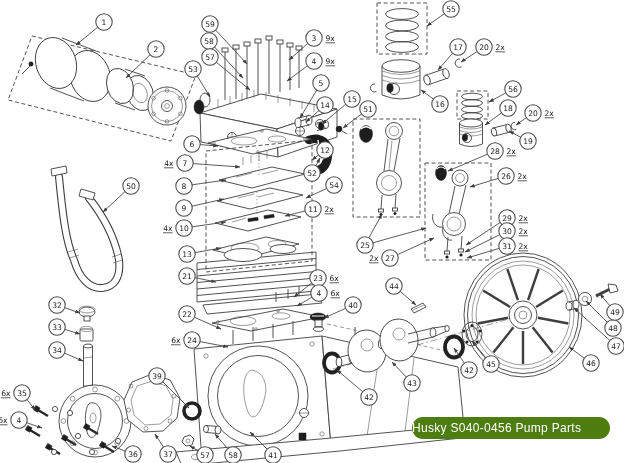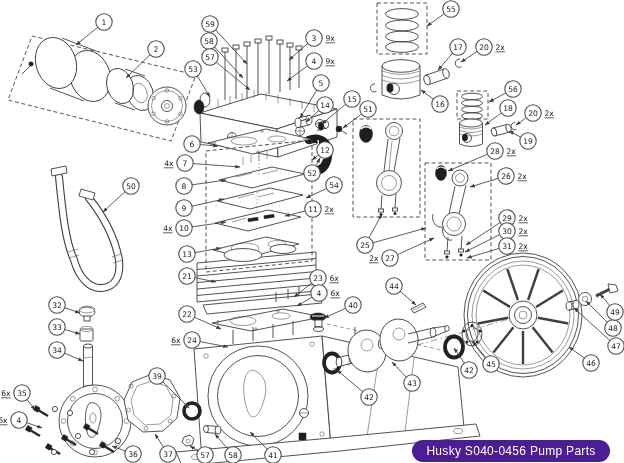--- a/index.html
+++ b/index.html
@@ -12,22 +12,22 @@
   .dk{fill:#1e1e1e;stroke:#1e1e1e;stroke-width:.5;}
   .dash{stroke-dasharray:4 2.6;}
   .dot{stroke-dasharray:1.3 2.2;}
   .seal{stroke:#222;stroke-width:3.8;fill:none;}
   .bubble{fill:#ffffff;stroke:#4a4a4a;stroke-width:1.05;}
   .bubble-num{font:7.6px "DejaVu Sans",sans-serif;text-anchor:middle;fill:#1b1b1b;}
   .qty{font:7.6px "DejaVu Sans",sans-serif;fill:#1b1b1b;}
   .qty.left{text-anchor:end;} .qty.right{text-anchor:start;}
   .leader{stroke:#3f3f3f;stroke-width:.85;fill:none;}
   .banner{position:absolute;left:412px;top:417px;width:198px;height:22px;border-radius:11px;
-          background:#4c1d95;color:#ffffff;font:12px "Liberation Sans",sans-serif;
-          line-height:22px;text-align:center;letter-spacing:.3px;z-index:5;margin-top:23px;}
+          background:#4d7c0f;color:#ffffff;font:12px "Liberation Sans",sans-serif;
+          line-height:22px;letter-spacing:.3px;z-index:5;}
 </style>
 </head>
 <body>
 
 <div id="stage">
 
 <svg id="art" width="624" height="463" viewBox="0 0 624 463">
 
   <g>
     <polygon class="ln dash" points="32,36 196,75 171,141 8,100"></polygon>

